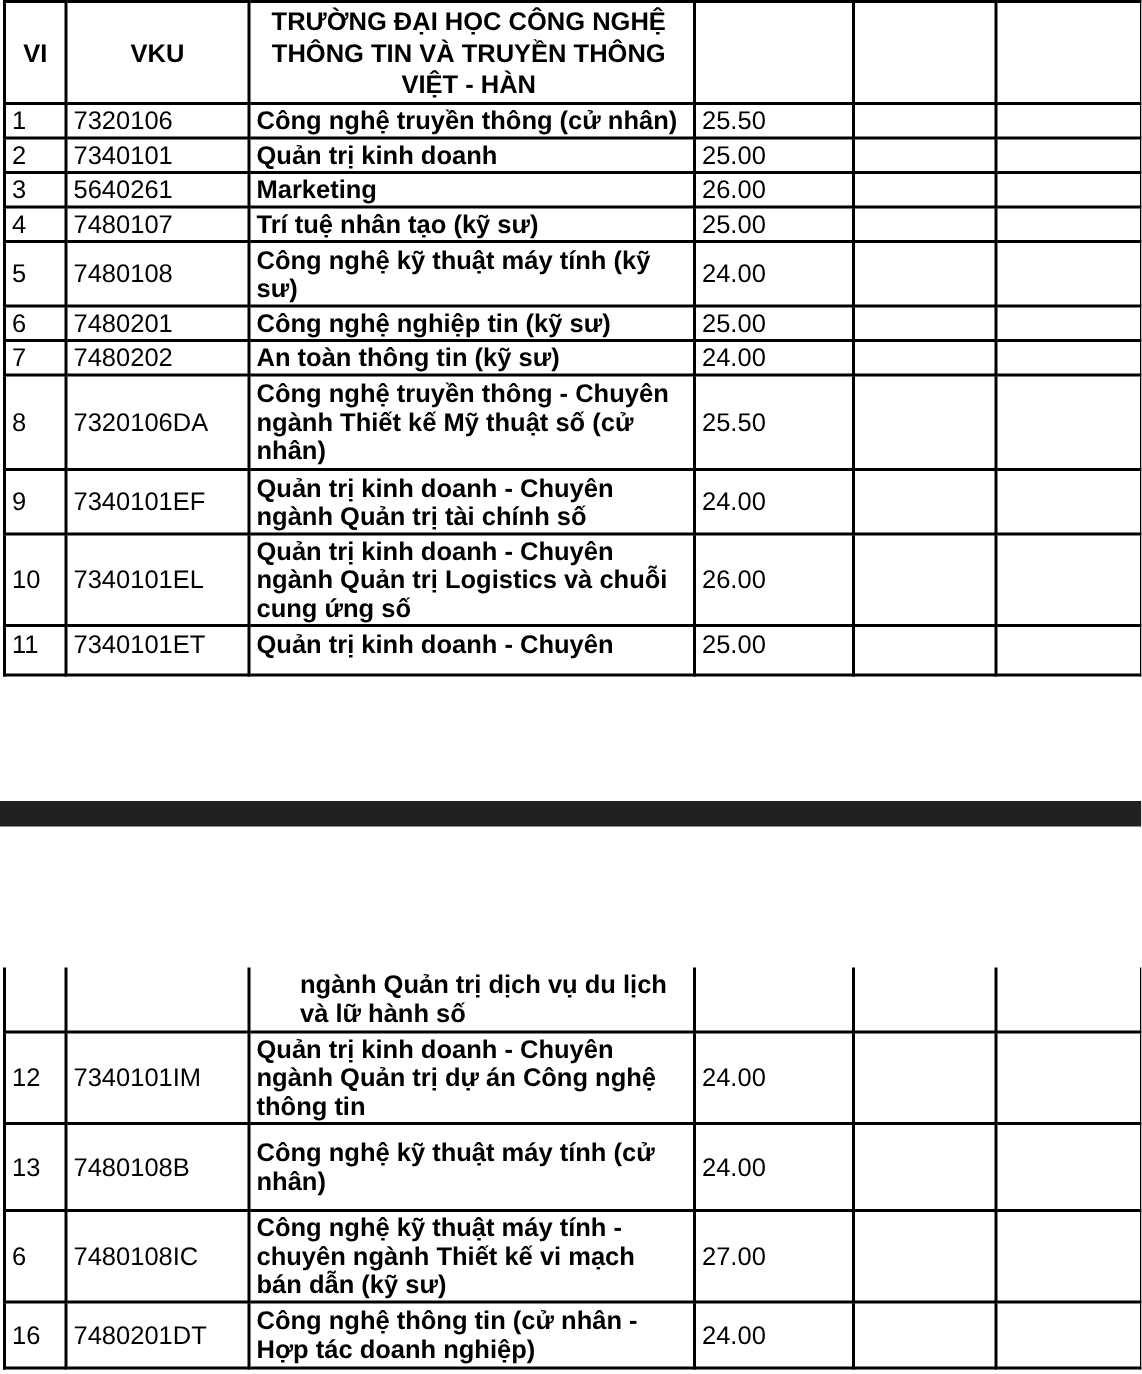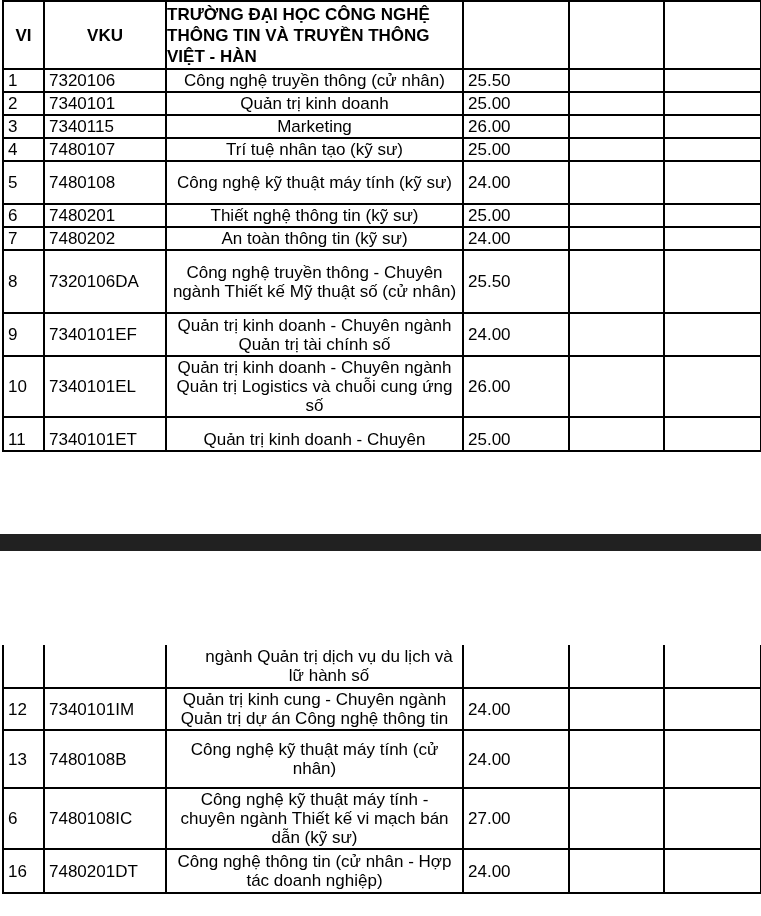--- a/index.html
+++ b/index.html
@@ -16,24 +16,24 @@
   #table-p2 { top:645px; }
   .tbl th, .tbl td {
     border:2px solid #000; padding:1px 4px;
     overflow:hidden; vertical-align:middle;
     word-wrap:break-word;
   }
   
   #table-p2 tr:first-child td { border-top:none;padding-left:33px; }
   thead tr { height:68px; }
   th { font-weight:bold; text-align:center; }
-  th.th-title { text-align:left; line-height:21px; padding-left:0; }
+  th.th-title { text-align:center; line-height:21px; padding-left:0; }
   .c-vi, .c-code, .c-score { }
-  .c-name { text-align:center; padding-left:5px; padding-right:7px; }
-  tr.valign-top td { vertical-align:top; padding-top:12px; }
+  .c-name { text-align:left; padding-left:5px; padding-right:7px;font-weight:bold; }
+  tr.valign-top td { vertical-align:top; padding-top:2px; }
   .page-break {
     position:absolute; left:0; top:534px; width:761px; height:17px;
   }
 </style>
 </head>
 <body>
 
 <div class="stage">
 
   <table class="tbl" id="table-p1">
@@ -67,21 +67,21 @@
         <tr style="height: 21px;">
           <td class="c-vi">2</td>
           <td class="c-code">7340101</td>
           <td class="c-name">Quản trị kinh doanh</td>
           <td class="c-score">25.00</td>
           <td class="c-e1"></td>
           <td class="c-e2"></td>
         </tr>
         <tr style="height: 21px;">
           <td class="c-vi">3</td>
-          <td class="c-code">7340115</td>
+          <td class="c-code">5640261</td>
           <td class="c-name">Marketing</td>
           <td class="c-score">26.00</td>
           <td class="c-e1"></td>
           <td class="c-e2"></td>
         </tr>
         <tr style="height: 21px;">
           <td class="c-vi">4</td>
           <td class="c-code">7480107</td>
           <td class="c-name">Trí tuệ nhân tạo (kỹ sư)</td>
           <td class="c-score">25.00</td>
@@ -92,21 +92,21 @@
           <td class="c-vi">5</td>
           <td class="c-code">7480108</td>
           <td class="c-name">Công nghệ kỹ thuật máy tính (kỹ sư)</td>
           <td class="c-score">24.00</td>
           <td class="c-e1"></td>
           <td class="c-e2"></td>
         </tr>
         <tr style="height: 21px;">
           <td class="c-vi">6</td>
           <td class="c-code">7480201</td>
-          <td class="c-name">Thiết nghệ thông tin (kỹ sư)</td>
+          <td class="c-name">Công nghệ nghiệp tin (kỹ sư)</td>
           <td class="c-score">25.00</td>
           <td class="c-e1"></td>
           <td class="c-e2"></td>
         </tr>
         <tr style="height: 21px;">
           <td class="c-vi">7</td>
           <td class="c-code">7480202</td>
           <td class="c-name">An toàn thông tin (kỹ sư)</td>
           <td class="c-score">24.00</td>
           <td class="c-e1"></td>
@@ -163,21 +163,21 @@
           <td class="c-vi"></td>
           <td class="c-code"></td>
           <td class="c-name">ngành Quản trị dịch vụ du lịch và lữ hành số</td>
           <td class="c-score"></td>
           <td class="c-e1"></td>
           <td class="c-e2"></td>
         </tr>
         <tr style="height: 40px;">
           <td class="c-vi">12</td>
           <td class="c-code">7340101IM</td>
-          <td class="c-name">Quản trị kinh cung - Chuyên ngành Quản trị dự án Công nghệ thông tin</td>
+          <td class="c-name">Quản trị kinh doanh - Chuyên ngành Quản trị dự án Công nghệ thông tin</td>
           <td class="c-score">24.00</td>
           <td class="c-e1"></td>
           <td class="c-e2"></td>
         </tr>
         <tr style="height: 58px;">
           <td class="c-vi">13</td>
           <td class="c-code">7480108B</td>
           <td class="c-name">Công nghệ kỹ thuật máy tính (cử nhân)</td>
           <td class="c-score">24.00</td>
           <td class="c-e1"></td>

